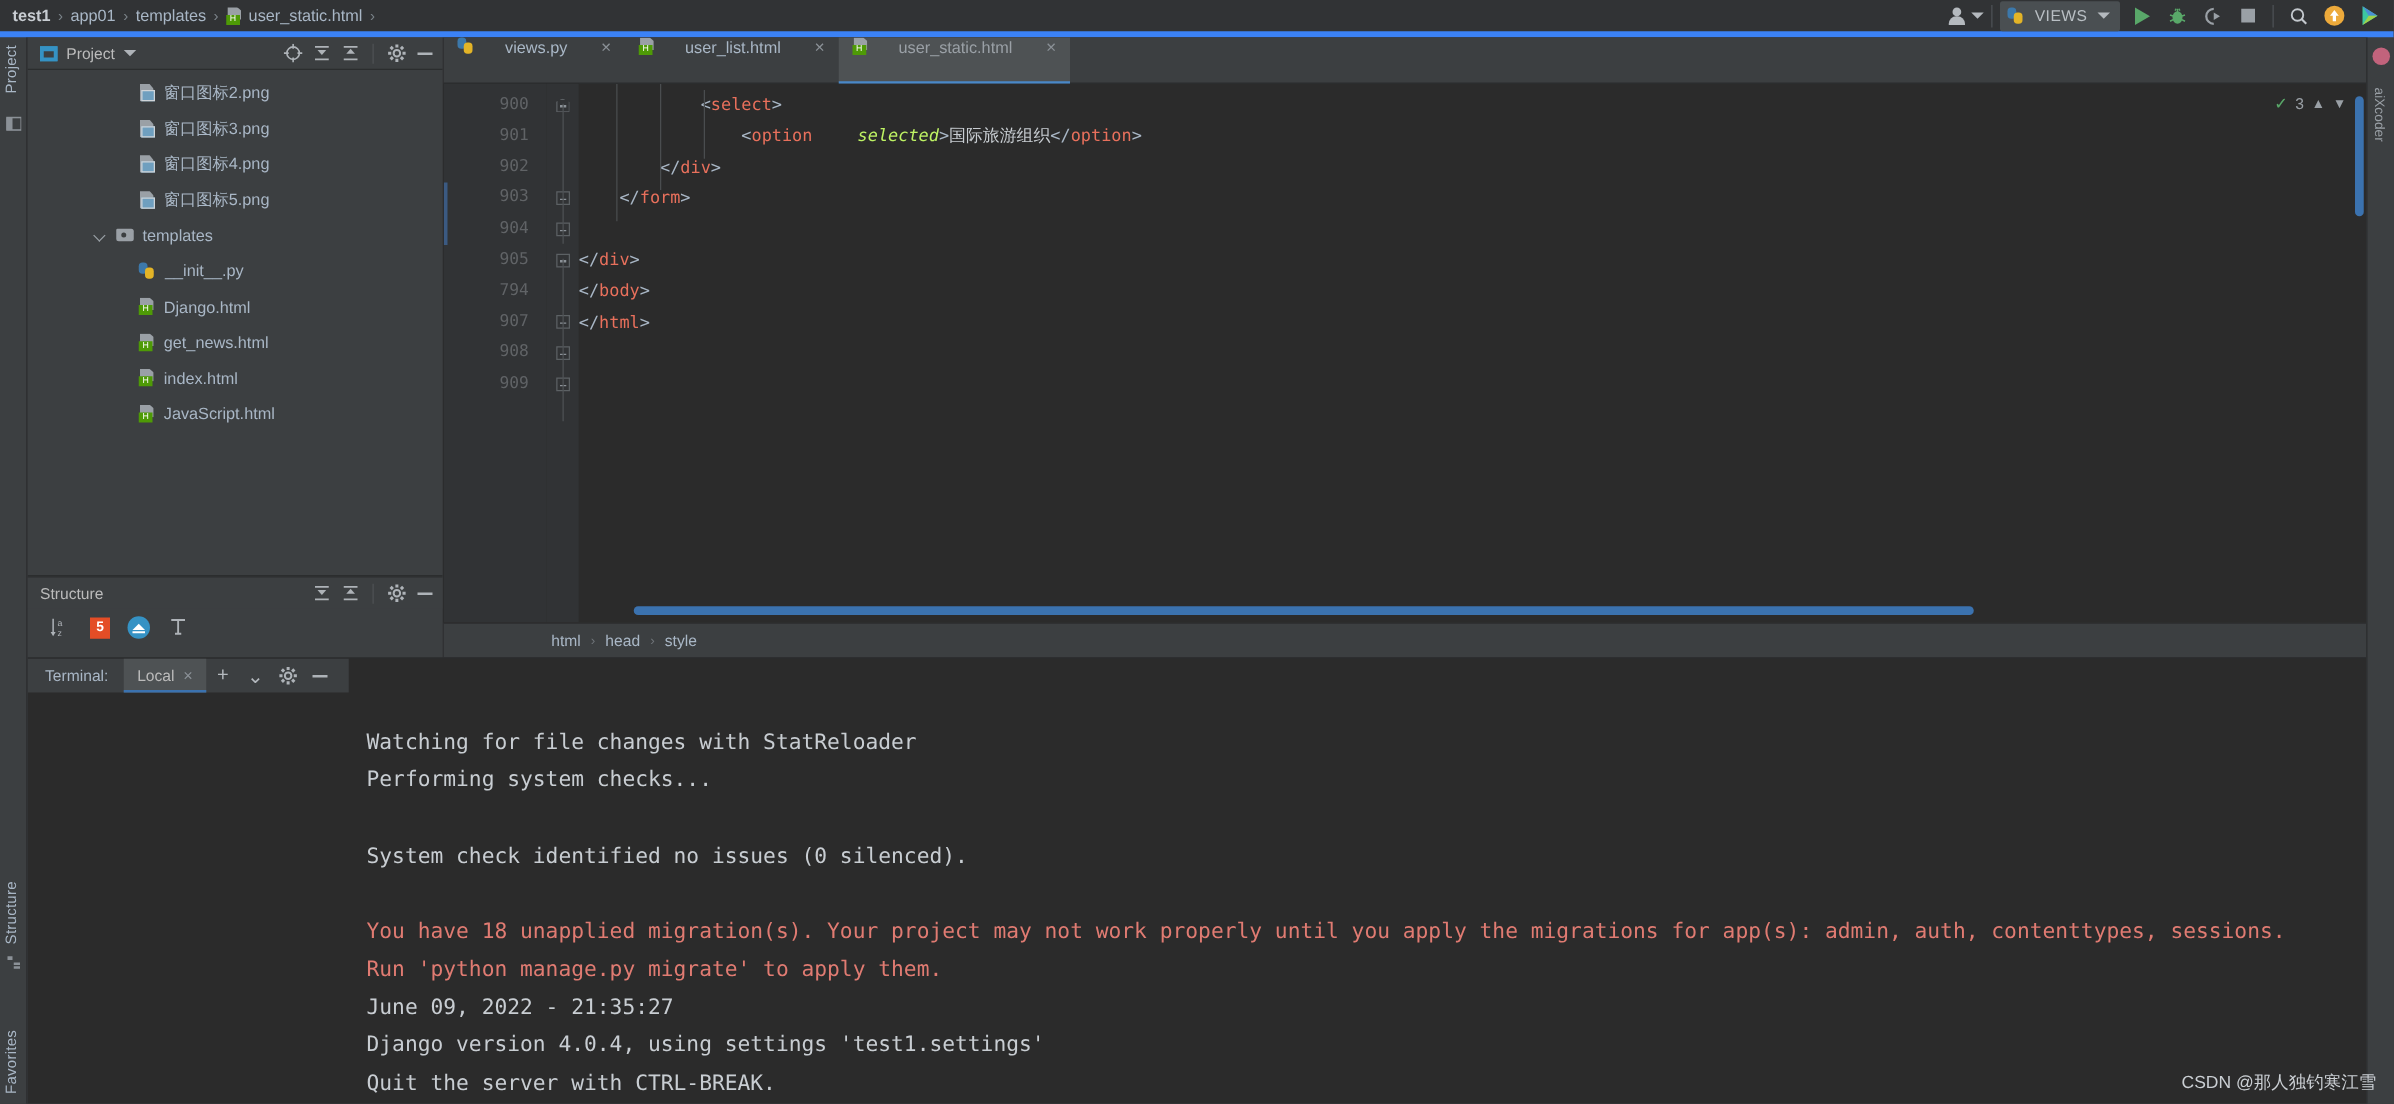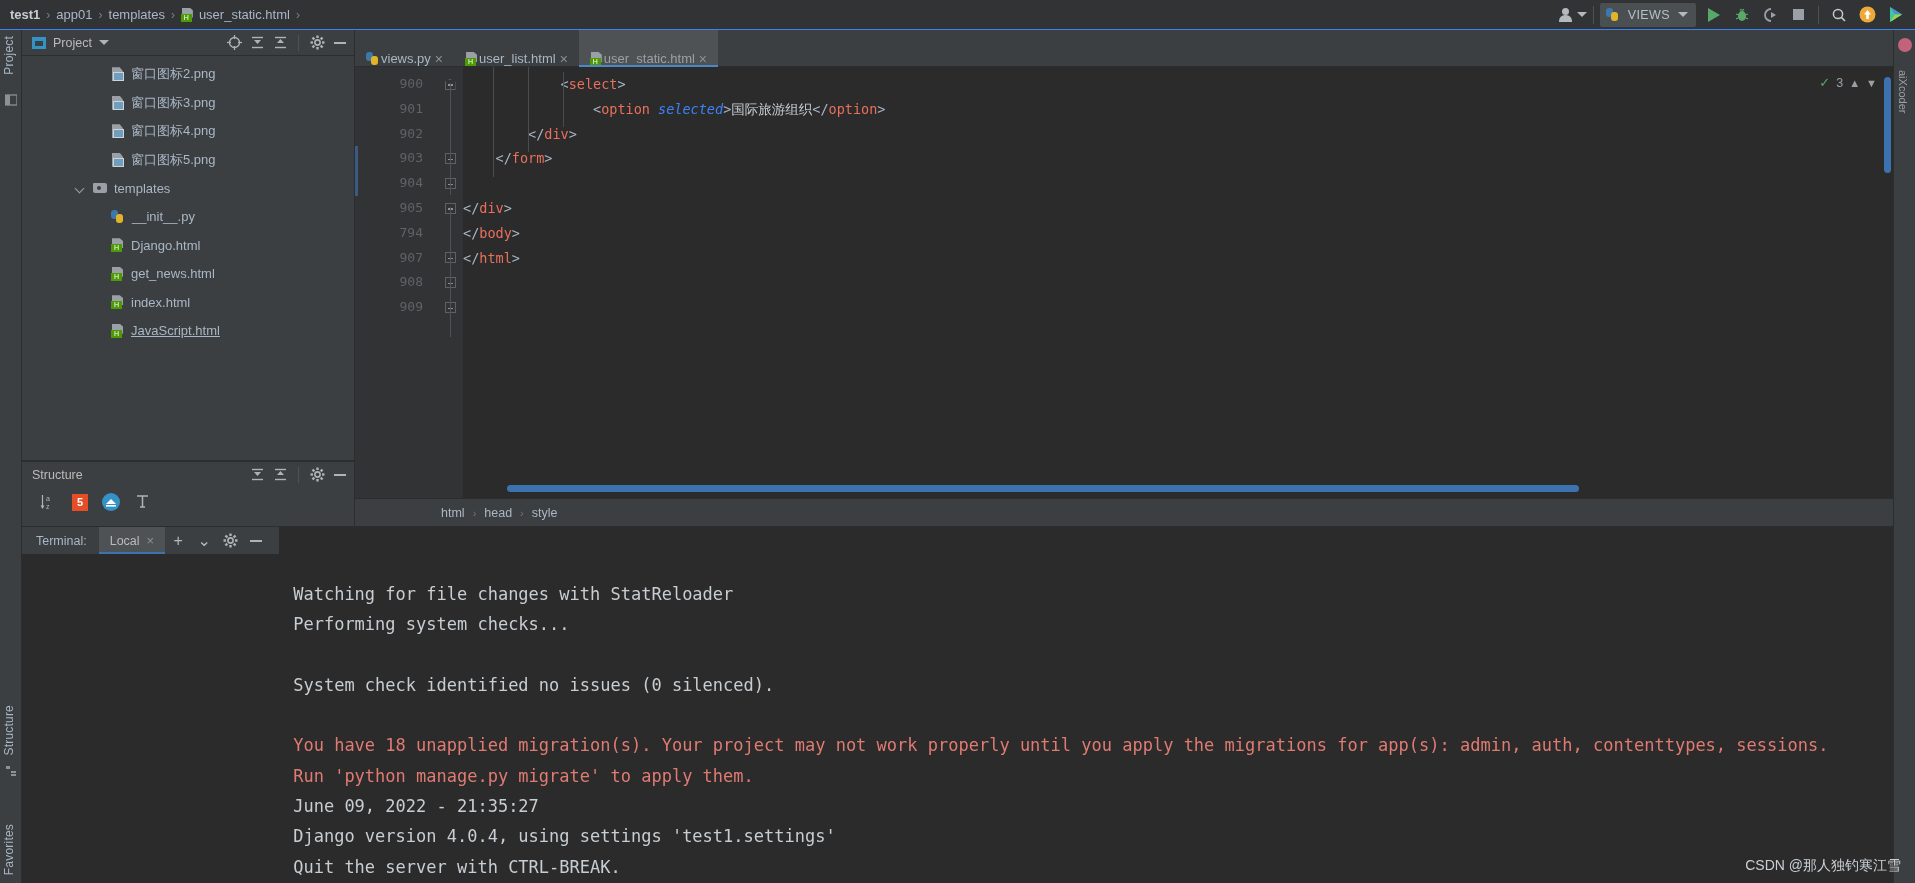--- a/index.html
+++ b/index.html
@@ -13,21 +13,21 @@
 
   
   .row { display: flex; align-items: center; }
   .spacer { flex: 1 1 auto; }
 
   
   #topbar {
     height: 30px; background: #313335;
     display: flex; align-items: center;
     padding-left: 10px;
-    border-bottom: 1px solid #3b82f6;
+    border-bottom: 5px solid #3b82f6;
   }
   .crumb {
     font-size: 13px; color: #a9b7c6; white-space: nowrap;
   }
   .crumb.bold { font-weight: bold; color: #c8cdd2; }
   .crumb-sep { color: #7a8288; font-size: 12px; margin: 0 6px; }
   .html-ico {
     width: 13px; height: 14px; position: relative; display: inline-block;
     flex: 0 0 auto;
   }
@@ -195,21 +195,21 @@
   }
 
   
   #editor-col { flex: 1 1 auto; display: flex; flex-direction: column; min-width: 0;
     background: #2b2b2b; }
   #tabbar {
     height: 37px; background: #3c3f41; display: flex; align-items: stretch;
     border-bottom: 1px solid #2b2d2e;
   }
   .tab {
-    display: flex; align-items: flex-end; gap: 1px; padding: 0 11px;
+    display: flex; align-items: flex-start; gap: 24px; padding: 0 11px;
     font-size: 13px; color: #a9b7c6; position: relative; cursor: default;
   }
   .tab.active { background: #4e5254; color: #9aa0a6; }
   .tab.active::after {
     content: ""; position: absolute; left: 0; right: 0; bottom: -1px;
     height: 2px; background: #4a88c7;
   }
   .tab .close {
     color: #8b9197; font-size: 14px; line-height: 1; margin-left: 3px;
   }
@@ -246,21 +246,21 @@
   .fold-line {
     position: absolute; left: 13px; width: 1px; background: #4e5254;
   }
   #code {
     flex: 1 1 auto; position: relative; padding-top: 5px; overflow: hidden;
     font-family: "DejaVu Sans Mono", monospace; font-size: 13.5px;
   }
   .cl { height: 24.8px; line-height: 24.8px; white-space: pre; }
   .tag { color: #e8705c; }
   .brk { color: #a9b7c6; }
-  .attr { color: #3b82f6; font-style: italic; }
+  .attr { color: #bef264; font-style: italic; margin-left: 28px; }
   .txt { color: #c8cdd2; }
   .indent-guide {
     position: absolute; width: 1px; background: #4a4d4f; top: 0;
   }
   #cursor-marker {
     position: absolute; left: 0; width: 3px; background: #3b5a82;
   }
   #hscroll-track {
     position: absolute; left: 82px; right: 0; bottom: 5px; height: 8px;
   }
@@ -534,21 +534,21 @@
             <div class="tree-row" style="padding-left: 72px;">
               <span class="tree-arrow"></span>
               <span class="html-ico"></span>
               <span>get_news.html</span>
             </div>
             <div class="tree-row" style="padding-left: 72px;">
               <span class="tree-arrow"></span>
               <span class="html-ico"></span>
               <span>index.html</span>
             </div>
-            <div class="tree-row" style="padding-left: 72px; text-decoration: underline;">
+            <div class="tree-row" style="padding-left: 72px;">
               <span class="tree-arrow"></span>
               <span class="html-ico"></span>
               <span>JavaScript.html</span>
             </div>
           </div>
 
         <div id="structure-panel">
           <div class="panel-head" style="border-bottom:none;border-top:1px solid #2b2d2e">
             <span class="panel-title">Structure</span>
             <span class="spacer"></span>

